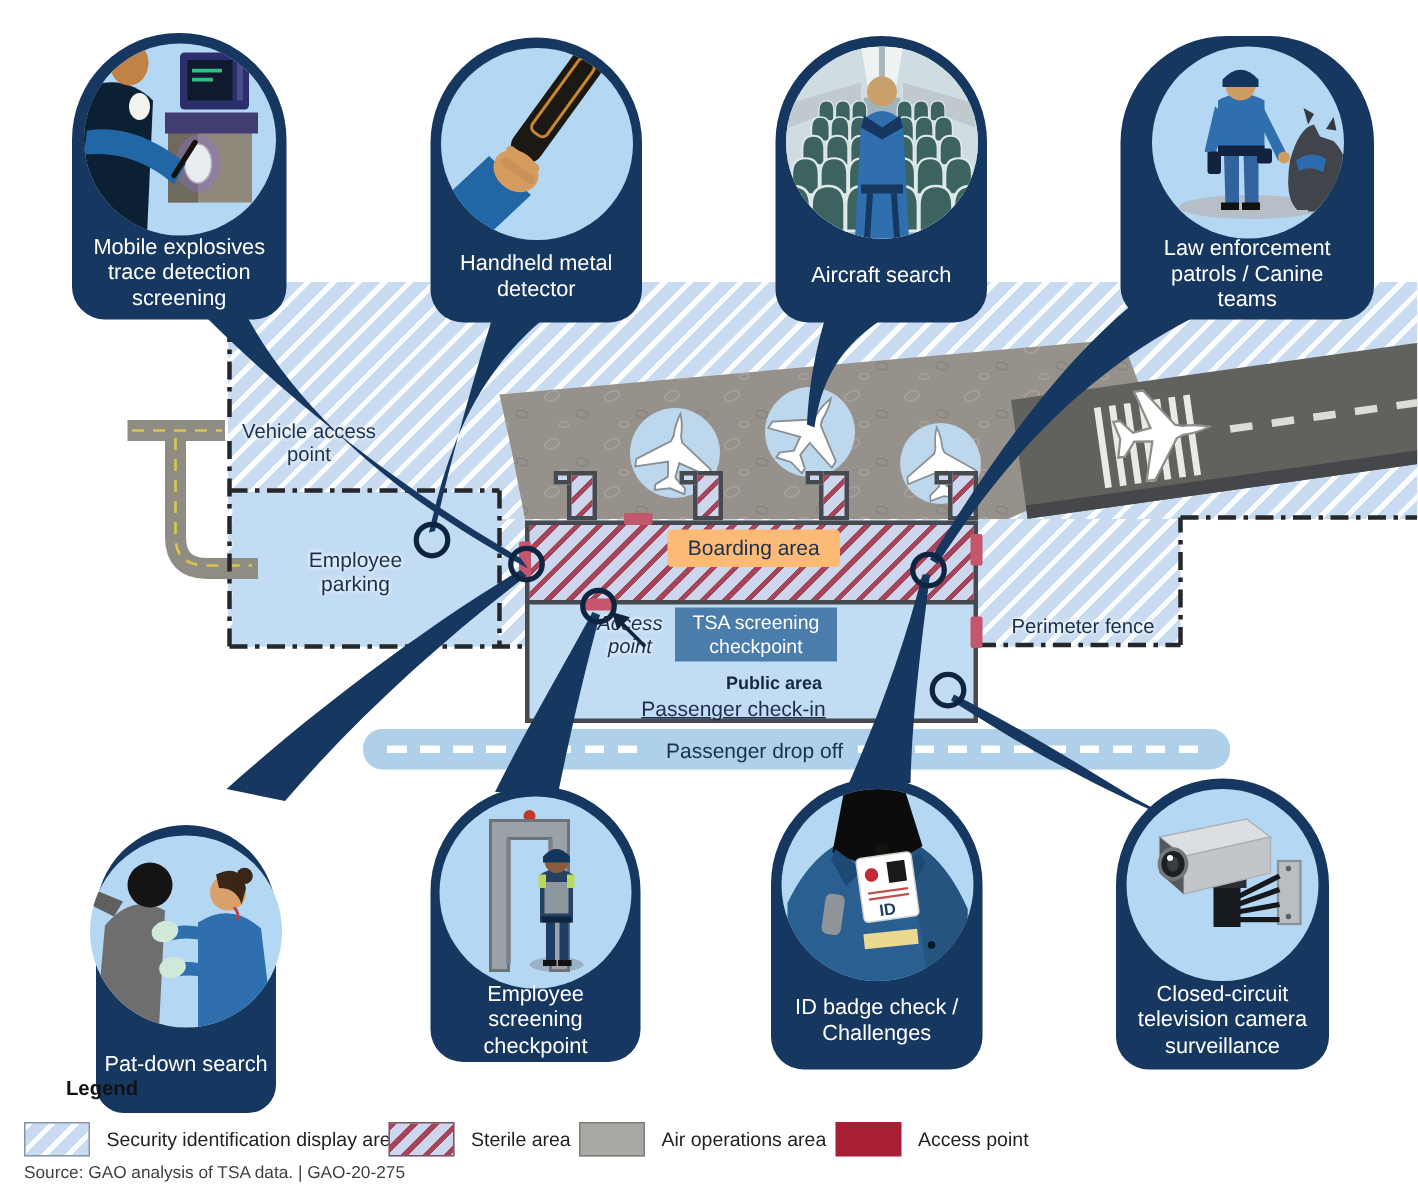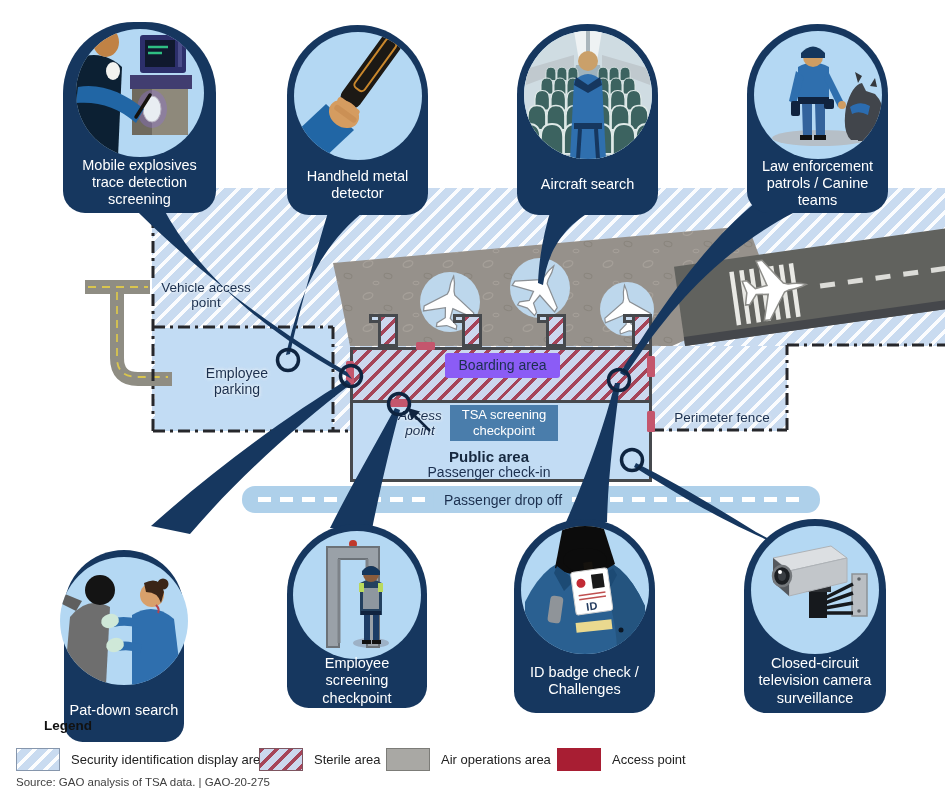--- a/index.html
+++ b/index.html
@@ -12,21 +12,21 @@
   .solid-blue{background:#c2dcf4;}
   .sterile{background-color:#ccd7ee;
         background-image:repeating-linear-gradient(135deg,#a64459 0 3.5px,transparent 3.5px 10.5px);}
   .terminal-border{border:3px solid #46494d;box-sizing:border-box;}
   .bridge{position:absolute;width:20px;height:33px;box-sizing:border-box;border:3px solid #46494d;}
   .bridge::before{content:'';position:absolute;left:-12px;top:-3px;width:12px;height:9px;
         background:#c9dbf0;border:3px solid #46494d;box-sizing:border-box;}
   
   .maplbl{font-size:13.5px;line-height:1.12;text-align:center;white-space:pre-line;color:#1b2f4e;
         text-shadow:0 0 3px rgba(235,243,250,.95),0 0 3px rgba(235,243,250,.95),0 0 5px rgba(235,243,250,.9);}
-  .pill{background:#8b5cf6;border-radius:3px;display:flex;align-items:center;justify-content:center;}
+  .pill{background:#fdba74;border-radius:3px;display:flex;align-items:center;justify-content:center;}
   .tsa-box{background:#4a7dab;color:#fff;font-size:13px;line-height:1.2;text-align:center;
         white-space:pre-line;display:flex;align-items:center;justify-content:center;}
   
   .dropoff{background:#aed0ea;border-radius:13px;}
   .dropoff .dashes{position:absolute;left:16px;right:16px;top:11px;height:4.5px;
         background:repeating-linear-gradient(90deg,#fff 0 13px,transparent 13px 22px);}
   .dropoff .lbl{position:absolute;left:261px;top:50%;transform:translate(-50%,-50%);
         background:#aed0ea;padding:0 10px;font-size:14px;white-space:nowrap;color:#1b2f4e;}
   
   .bubble{position:absolute;background:#16375f;border-radius:71px 71px 22px 22px;}
@@ -125,22 +125,22 @@
 
   <div class="abs maplbl" style="left:146px;top:280px;width:120px;">Vehicle access
 point</div>
   <div class="abs maplbl" style="left:177px;top:366px;width:120px;font-size:14px;">Employee
 parking</div>
   <div class="abs pill" style="left:445px;top:353px;width:115px;height:25px;">
     <span class="maplbl" style="font-size:14px;text-shadow:none;">Boarding area</span>
   </div>
   <div class="abs tsa-box" style="left:450px;top:405px;width:108px;height:36px;">TSA screening
 checkpoint</div>
-  <div class="abs" style="left:389px;top:448px;width:200px;text-align:center;font-weight:bold;font-size:15px;color:#16283f;">Public area</div>
-  <div class="abs" style="left:389px;top:464px;width:200px;text-align:center;font-size:14px;">Passenger check-in</div>
+  <div class="abs" style="left:389px;top:448px;width:200px;text-align:center;font-weight:bold;font-size:12px;color:#16283f;padding-left:27px;">Public area</div>
+  <div class="abs" style="left:389px;top:464px;width:200px;text-align:center;font-size:14px;text-decoration:underline;">Passenger check-in</div>
   <div class="abs maplbl" style="left:380px;top:408px;width:80px;font-style:italic;">Access
 point</div>
   <div class="abs maplbl" style="left:661px;top:410px;width:122px;white-space:nowrap;">Perimeter fence</div>
 
   <svg class="abs" style="left:0;top:0;" width="945" height="795" viewBox="0 0 945 795">
 
     <g stroke="#26272b" stroke-width="3" fill="none" stroke-dasharray="12 5 3 5">
       <path d="M153,191 L153,278 M153,294 L153,431"></path>
       <path d="M153,327 L333,327 M333,327 L333,431 M153,431 L348,431"></path>
       <path d="M652,430 L787,430 M787,430 L787,345 M787,345 L945,345"></path>
@@ -172,21 +172,21 @@
       <circle cx="619" cy="380" r="10.5"></circle>
       <circle cx="632" cy="460" r="10.5"></circle>
     </g>
 
     <g>
       <path d="M430,431 L415,416" stroke="#10233f" stroke-width="2.5" fill="none"></path>
       <polygon points="408,408 420,411.5 411.5,420" fill="#10233f"></polygon>
     </g>
   </svg>
 
-  <div class="bubble" style="left:63px;top:22px;width:143px;height:191px;padding-left:10px;">
+  <div class="bubble" style="left:48px;top:22px;width:143px;height:191px;">
     <div class="port">
       <svg width="128" height="128" viewBox="0 0 128 128">
         <path d="M-6,34 C14,20 34,26 46,38 L42,128 L-12,128 Z" fill="#0c2033"></path>
         <ellipse cx="30" cy="13" rx="13" ry="15" fill="#c08245"></ellipse>
         <ellipse cx="37" cy="42" rx="7" ry="9" fill="#f2f2ef"></ellipse>
         <rect x="56" y="56" width="56" height="50" fill="#8e897b"></rect>
         <rect x="56" y="56" width="20" height="50" fill="#6f6a5e"></rect>
         <rect x="54" y="46" width="62" height="14" fill="#413d70"></rect>
         <rect x="64" y="6" width="46" height="38" rx="3" fill="#2c2f6b"></rect>
         <rect x="69" y="11" width="30" height="27" fill="#10192e"></rect>
@@ -274,21 +274,21 @@
         <circle cx="64" cy="30" r="10" fill="#caa06a"></circle>
         <path d="M50,50 q14,-14 28,0 l4,78 h-36 z" fill="#2f6fae"></path>
         <path d="M52,46 l12,8 12,-8 2,8 -14,8 -14,-8 z" fill="#16375f"></path>
         <rect x="50" y="92" width="28" height="6" fill="#16375f"></rect>
         <path d="M56,98 l-2,30 M72,98 l2,30" stroke="#16375f" stroke-width="4"></path>
       </svg>
     </div>
     <div class="blabel">Aircraft search</div>
   </div>
 
-  <div class="bubble" style="left:747px;top:24px;width:141px;height:189px;">
+  <div class="bubble" style="left:747px;top:24px;width:141px;height:189px;padding-left:28px;">
     <div class="port">
       <svg width="128" height="128" viewBox="0 0 128 128">
         <ellipse cx="66" cy="107" rx="48" ry="8" fill="#b6bfc7"></ellipse>
         <path d="M48,72 h10 v34 h-9 z M61,72 h10 v34 h-9 z" fill="#33639c"></path>
         <rect x="46" y="104" width="12" height="5" fill="#111"></rect>
           <rect x="60" y="104" width="12" height="5" fill="#111"></rect>
         <path d="M44,36 q15,-9 31,0 v36 h-31 z" fill="#2f6fae"></path>
         <path d="M42,40 l-7,30 7,3 8,-27 z" fill="#2f6fae"></path>
         <path d="M74,40 l16,32 -6,4 -14,-29 z" fill="#2f6fae"></path>
         <rect x="44" y="66" width="31" height="7" fill="#10233f"></rect>

